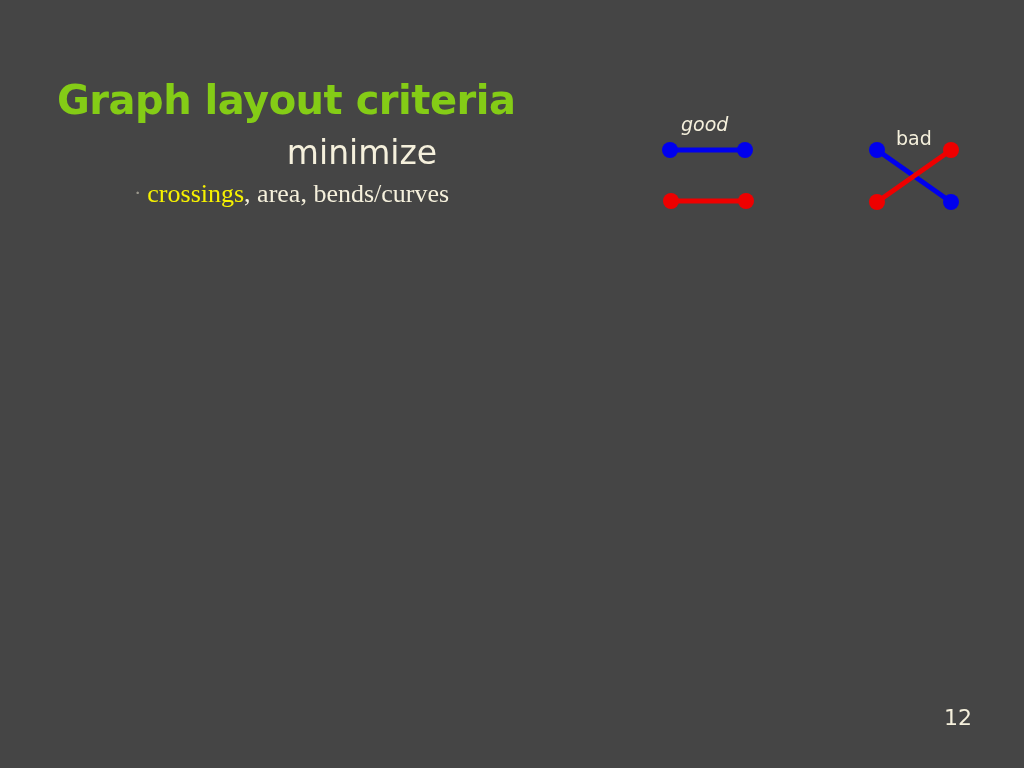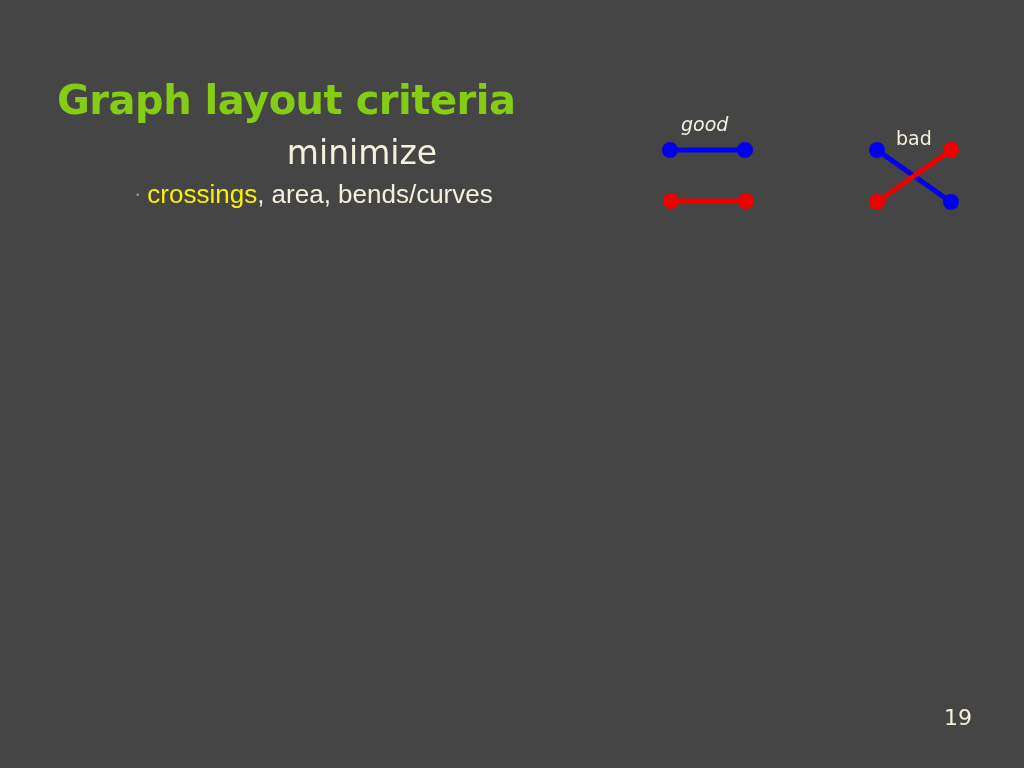--- a/index.html
+++ b/index.html
@@ -46,21 +46,21 @@
     font-size: 33px;
     font-weight: normal;
     color: #f5f0dc;
     line-height: 1.18;
     white-space: nowrap;
     text-align: center;
   }
   #level2-line {
     margin-top: 7px;
     margin-left: 52px;
-    font-family: Liberation Sans, sans-serif;
+    font-family: Liberation Serif, serif;
     font-size: 26px;
     font-weight: normal;
     color: #f5f0dc;
     line-height: 1.1;
     white-space: nowrap;
   }
   .bullet-dot {
     color: #9a978c;
     font-size: 22px;
     padding-right: 6px;
@@ -153,15 +153,15 @@
             <circle cx="237" cy="42" r="8" fill="#0000ee"></circle>
             <circle cx="311" cy="42" r="8" fill="#ee0000"></circle>
             <circle cx="237" cy="94" r="8" fill="#ee0000"></circle>
             <circle cx="311" cy="94" r="8" fill="#0000ee"></circle>
           </g>
       </g>
 
     </svg>
   </div>
 
-  <div id="page-number">19</div>
+  <div id="page-number">12</div>
 
 </div>
 
 </body></html>

